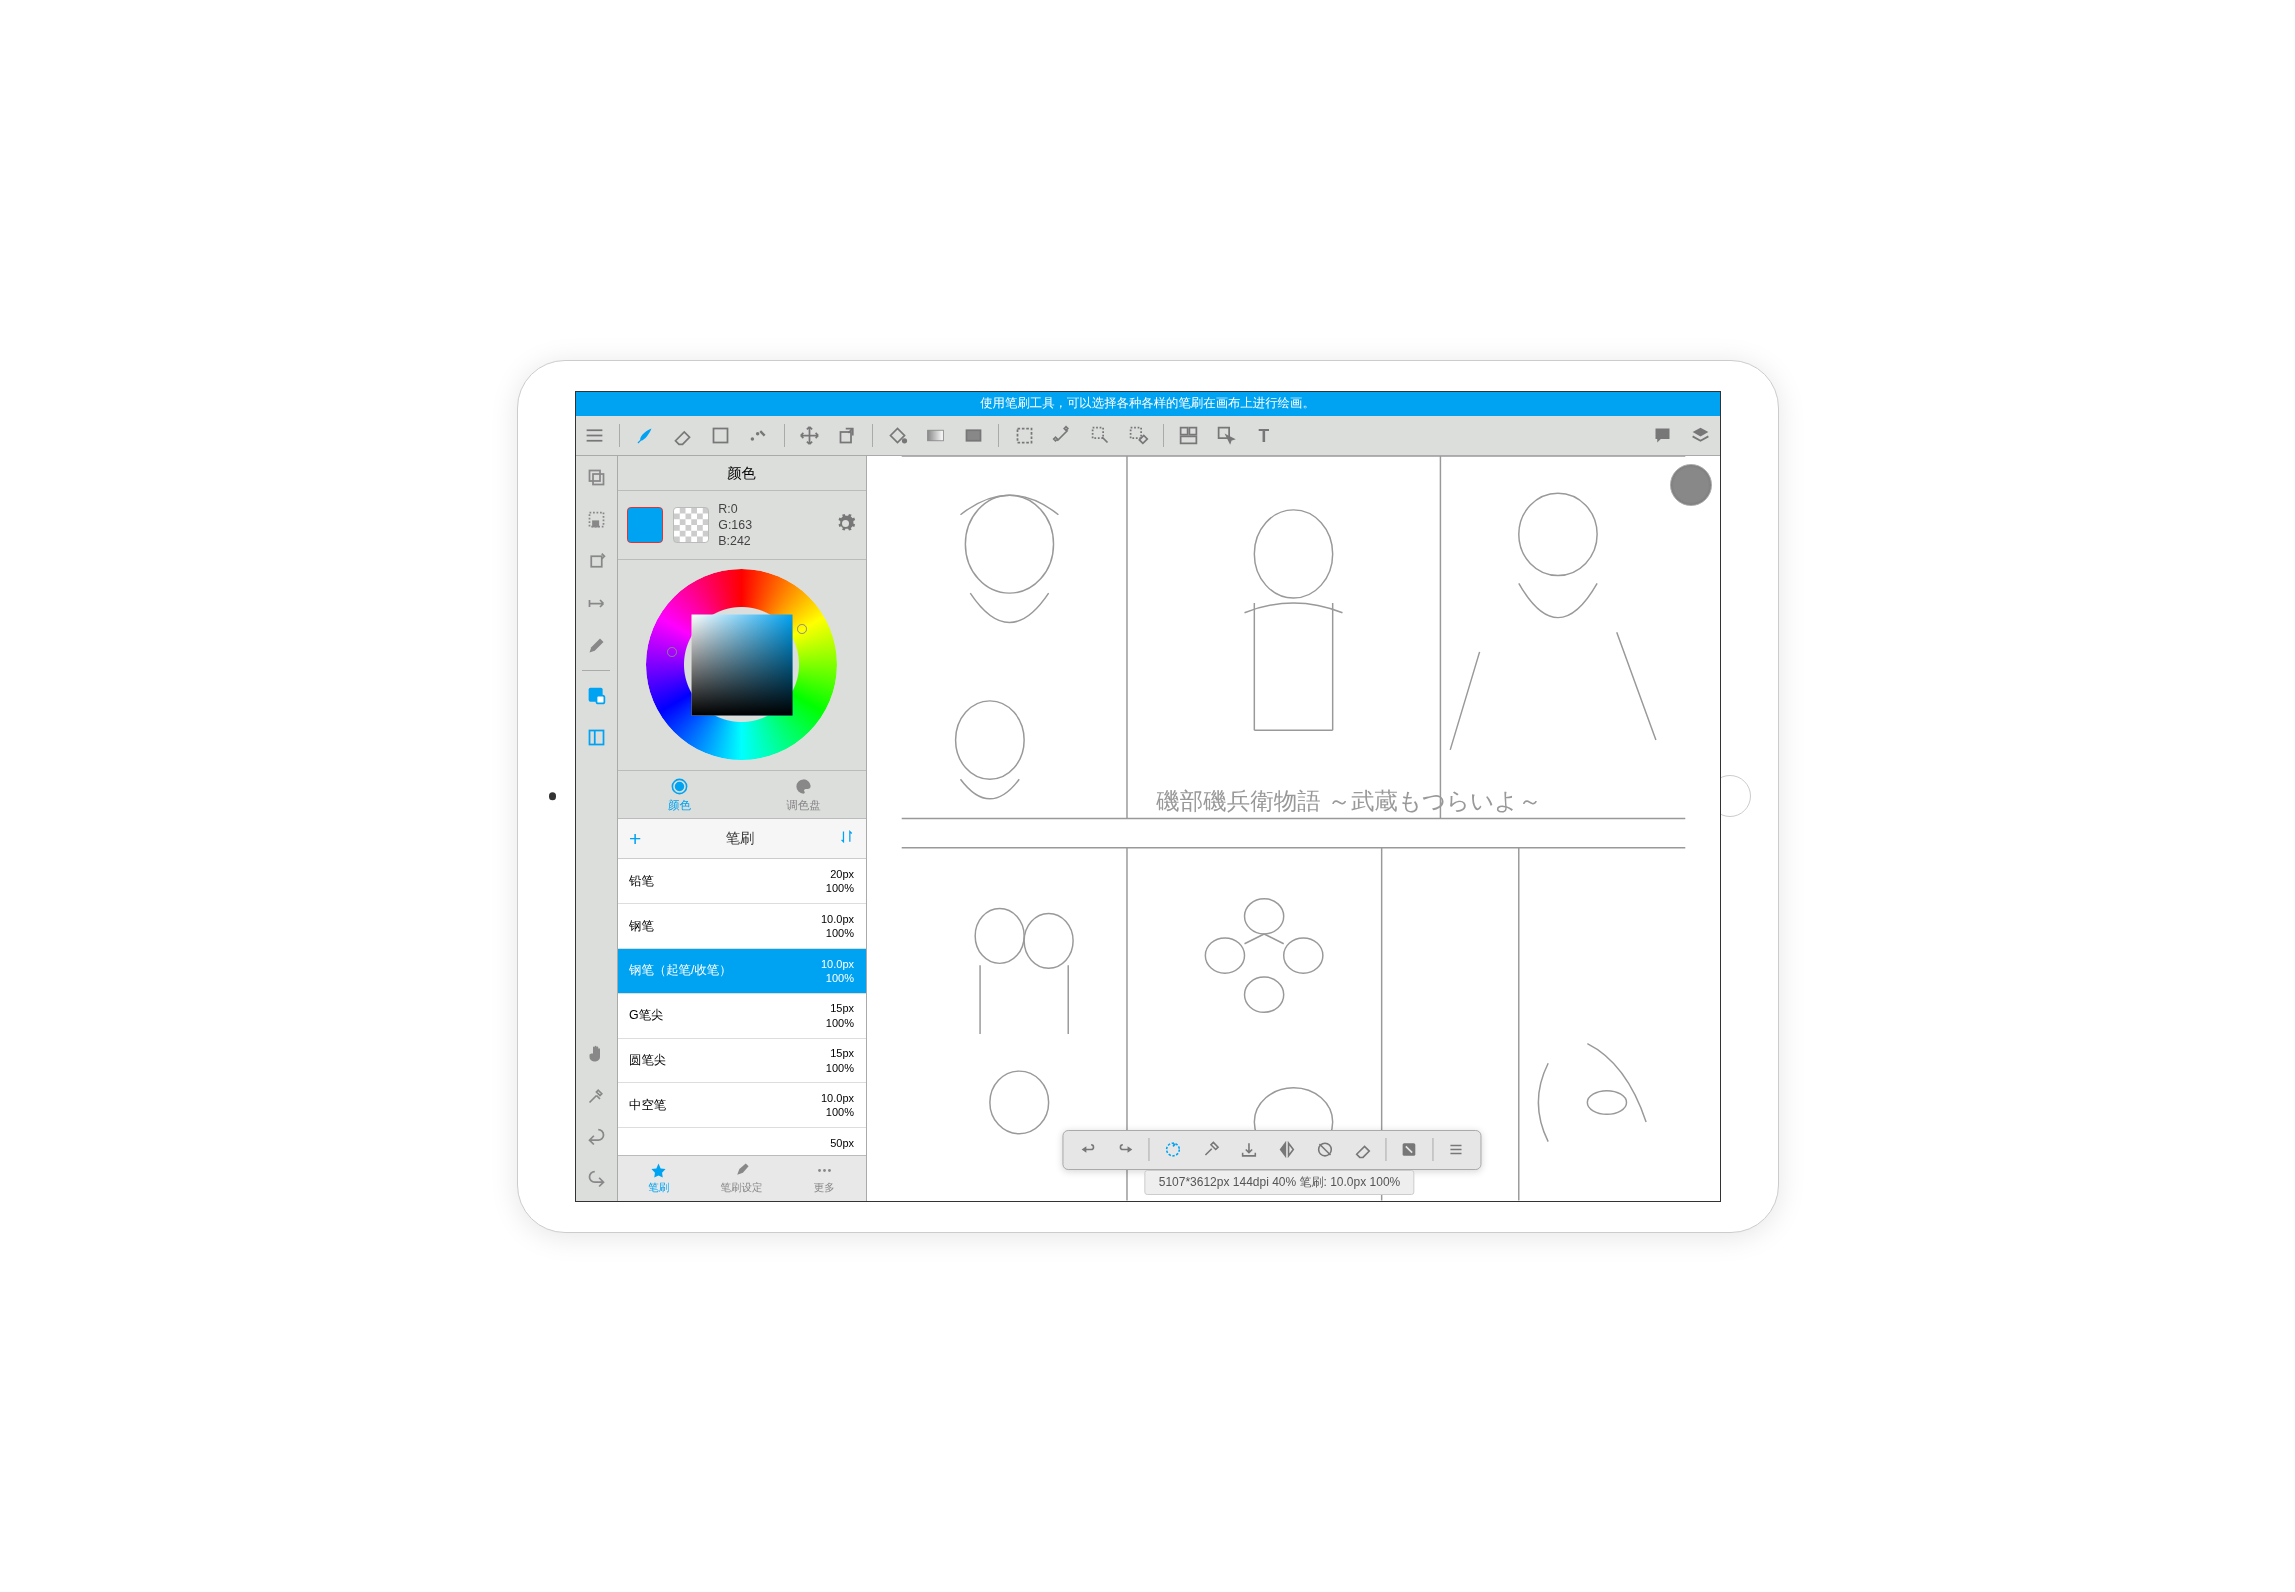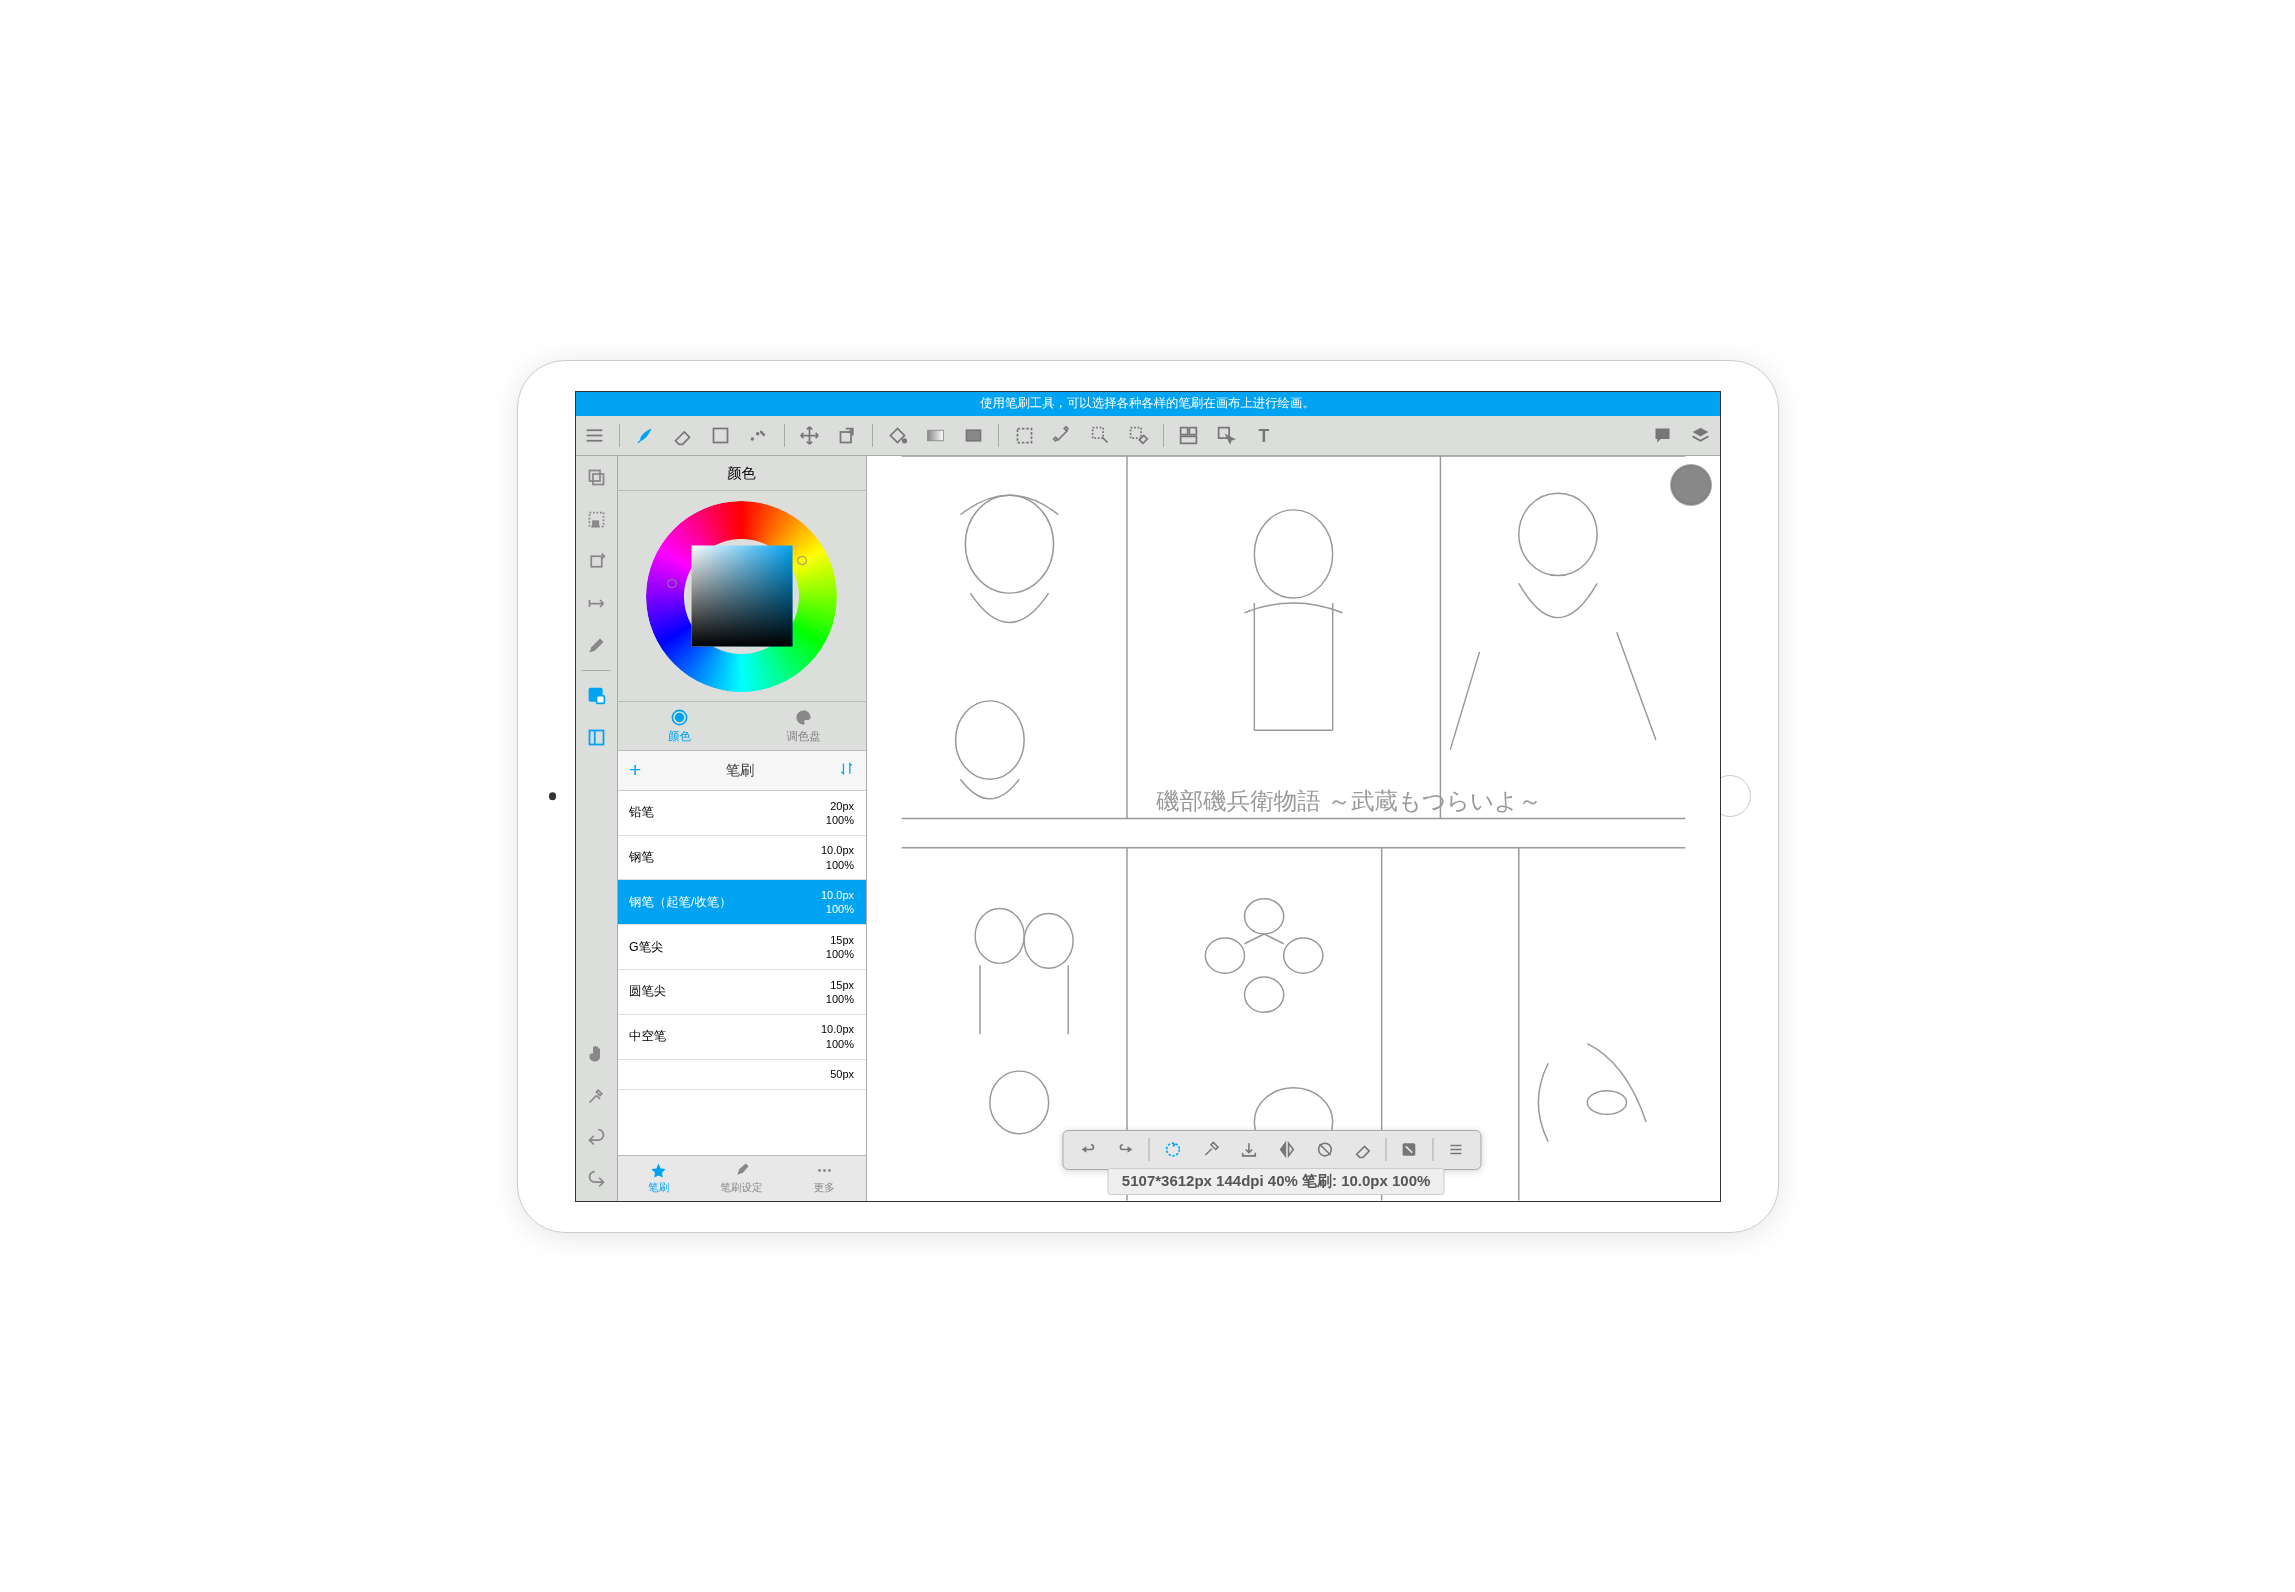--- a/index.html
+++ b/index.html
@@ -68,21 +68,21 @@
   .sketch { position: absolute; inset: 0; }
   .sketch svg { width: 100%; height: 100%; }
   .sketch path, .sketch line, .sketch ellipse { stroke: #999; fill: none; stroke-width: 1.5; }
 
   .float-toolbar { position: absolute; bottom: 31px; left: 50%; transform: translateX(-55%); background: #e6e6e6; border: 1px solid #aaa; border-radius: 5.7px; display: flex; align-items: center; height: 40px; padding: 0 5.7px; box-shadow: 0 1.9px 7.6px rgba(0,0,0,0.15); }
   .ft-btn { width: 38px; height: 100%; display: flex; align-items: center; justify-content: center; color: #777; cursor: pointer; }
   .ft-btn.active { color: #00a3f2; }
   .ft-btn svg { width: 19px; height: 19px; }
   .ft-div { width: 1px; height: 60%; background: #aaa; margin: 0 3.8px; }
 
-  .status-bar { position: absolute; bottom: 5.7px; left: 50%; transform: translateX(-55%); background: #eee; border: 1px solid #ccc; font-size: 15px; padding: 2.9px 13.4px; color: #555; border-radius: 2.9px; font-weight: bold; }
+  .status-bar { position: absolute; bottom: 5.7px; left: 50%; transform: translateX(-55%); background: #eee; border: 1px solid #ccc; font-size: 12px; padding: 2.9px 13.4px; color: #555; border-radius: 2.9px; }
 
   .avatar-badge { position: absolute; top: 7.6px; right: 7.6px; width: 42px; height: 42px; border-radius: 50%; background: radial-gradient(circle, #888 60%, #666); border: 1.9px solid #aaa; }
 </style>
 </head>
 <body>
 
 <div class="device">
   <div class="camera"></div>
   <div class="home-btn"></div>
   <div class="screen">
@@ -273,20 +273,32 @@
           </div>
         <div class="rail-btn">
             <svg viewBox="0 0 24 24" stroke="currentColor" stroke-width="2" fill="none">
               <path d="M15 10l5 5-5 5M20 15H10a6 6 0 010-12"></path>
             </svg>
           </div>
       </div>
 
       <div class="panel">
         <div class="panel-header">颜色</div>
+        <div class="color-row">
+          <div class="swatch primary"></div>
+          <div class="swatch bg"></div>
+          <div class="rgb-text">
+            <div>R:0</div>
+            <div>G:163</div>
+            <div>B:242</div>
+          </div>
+          <div class="gear"><svg viewBox="0 0 24 24" fill="currentColor">
+                <path d="M12 8a4 4 0 100 8 4 4 0 000-8zm9 4l2 1-1 3-2-1a8 8 0 01-2 2l1 2-3 1-1-2h-3l-1 2-3-1 1-2a8 8 0 01-2-2l-2 1-1-3 2-1v-3l-2-1 1-3 2 1a8 8 0 012-2l-1-2 3-1 1 2h3l1-2 3 1-1 2a8 8 0 012 2l2-1 1 3-2 1z"></path>
+              </svg></div>
+        </div>
         <div class="wheel-wrap">
           <div class="color-wheel">
             <div class="hue-ring"></div>
             <div class="wheel-indicator"></div>
             <div class="sv-box"></div>
             <div class="sv-indicator"></div>
           </div>
         </div>
         <div class="color-tabs">
           <div class="color-tab active">

